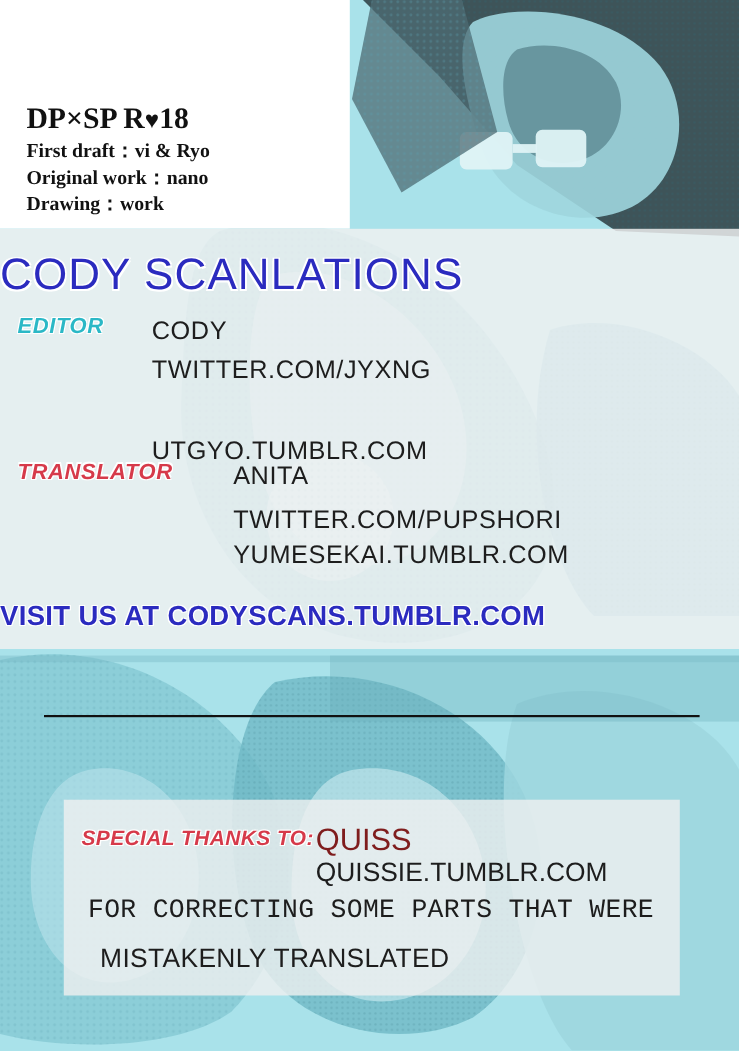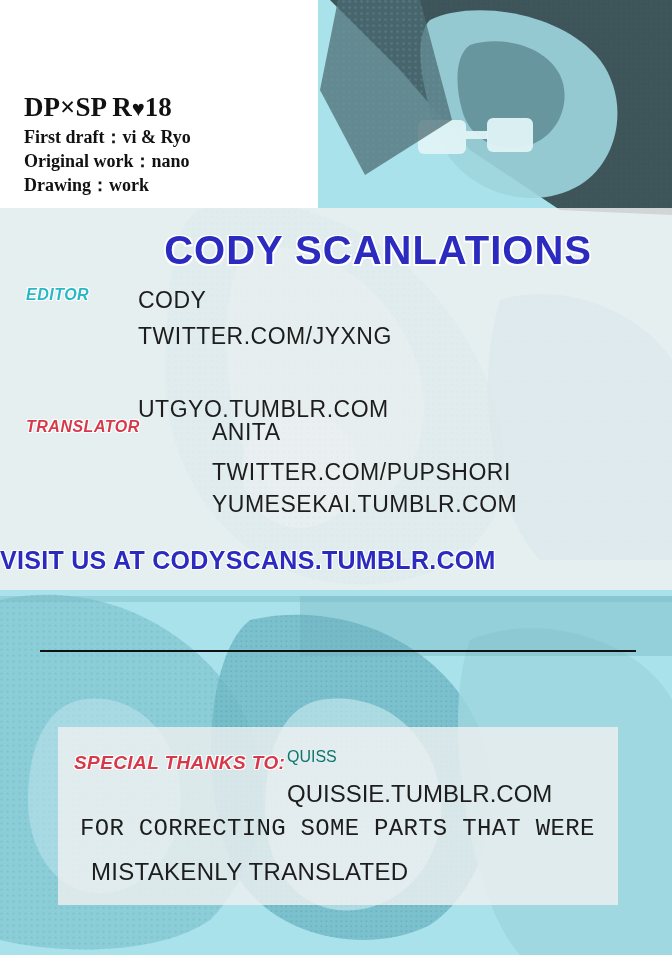--- a/index.html
+++ b/index.html
@@ -56,40 +56,39 @@
     line-height:1.33;
   }
 
   
   .mid-panel{
     position:absolute;left:0;top:208px;width:672px;height:382px;
     background:rgba(242,242,242,0.82);
   }
   .brand{
     position:absolute;left:0;top:228px;width:592px;
-    text-align:right;
-    font-family:"Liberation Sans", sans-serif;
-    font-weight:bold;
+    text-align:left;
+    font-family:"Liberation Sans", sans-serif;
+    font-weight:normal;
     font-size:40px;
     letter-spacing:1px;
     color:#2b2bbf;
     -webkit-text-stroke:0px;
     text-shadow:
       -1.5px -1.5px 0 #ffffff, 1.5px -1.5px 0 #ffffff,
       -1.5px 1.5px 0 #ffffff, 1.5px 1.5px 0 #ffffff,
       0 0 1px #ffffff;
   }
   .role{
     position:absolute;
     font-family:"Liberation Sans", sans-serif;
     font-weight:bold;
     font-style:italic;
-    font-size:16px;
+    font-size:20px;
     letter-spacing:0.5px;
-    margin-left:10px;
   }
   .role.editor{left:16px;top:286px;color:#2bb8c6;
     text-shadow:-1px -1px 0 #fff,1px -1px 0 #fff,-1px 1px 0 #fff,1px 1px 0 #fff;}
   .role.translator{left:16px;top:418px;color:#d63a4a;
     text-shadow:-1px -1px 0 #fff,1px -1px 0 #fff,-1px 1px 0 #fff,1px 1px 0 #fff;}
 
   .hand{
     position:absolute;
     font-family:"Liberation Sans", sans-serif;
     font-size:23px;
@@ -131,21 +130,21 @@
     font-family:"Liberation Sans", sans-serif;
     font-weight:bold;font-style:italic;
     font-size:19px;
     color:#d63a4a;
     letter-spacing:0.4px;
     text-shadow:-1px -1px 0 #fff,1px -1px 0 #fff,-1px 1px 0 #fff,1px 1px 0 #fff;
   }
   .thanks-name{
     position:absolute;left:287px;top:748px;
     font-family:"Liberation Sans", sans-serif;
-    font-size:16px;color:#0f766e;
+    font-size:28px;color:#7f1d1d;
   }
   .thanks-link{
     position:absolute;left:287px;top:780px;
     font-family:"Liberation Sans", sans-serif;
     font-size:24px;color:#1d1d1d;
   }
   .thanks-body1{
     position:absolute;left:80px;top:815px;
     font-family:Liberation Mono, monospace;
     font-size:24px;color:#1d1d1d;letter-spacing:0.3px;

